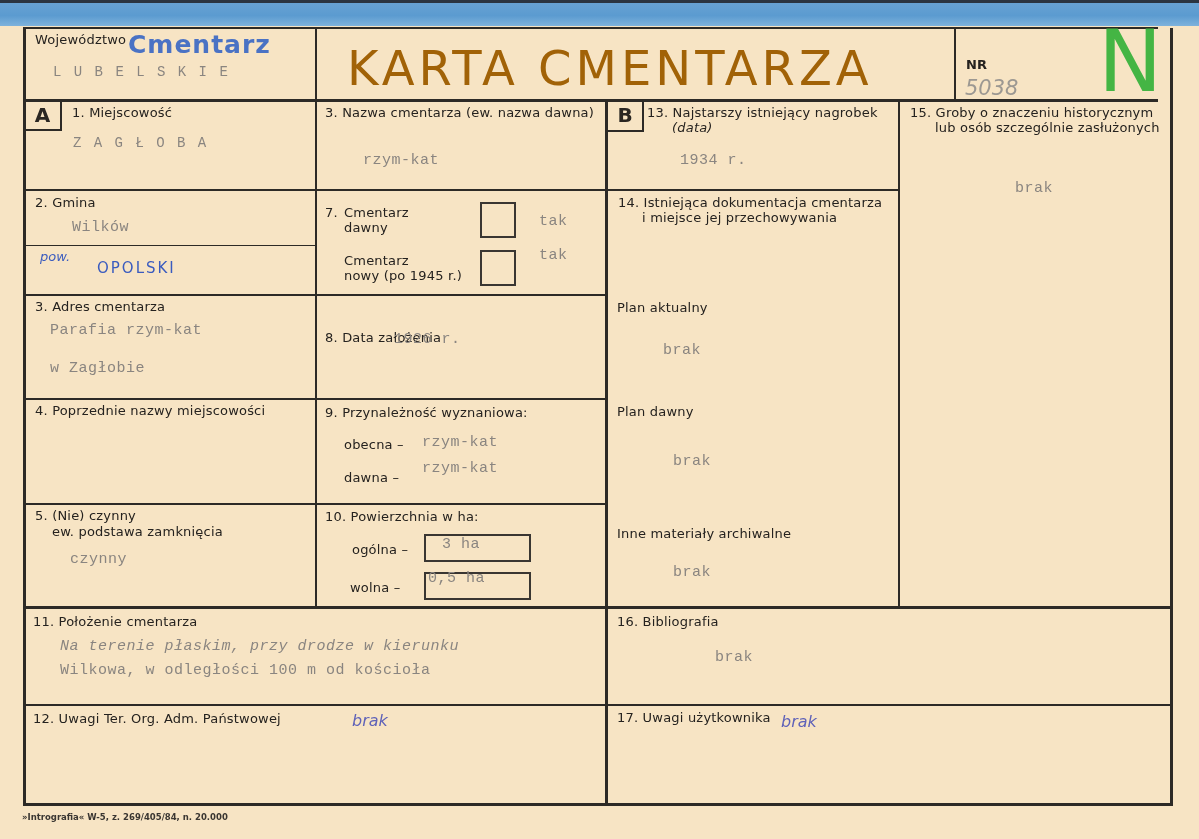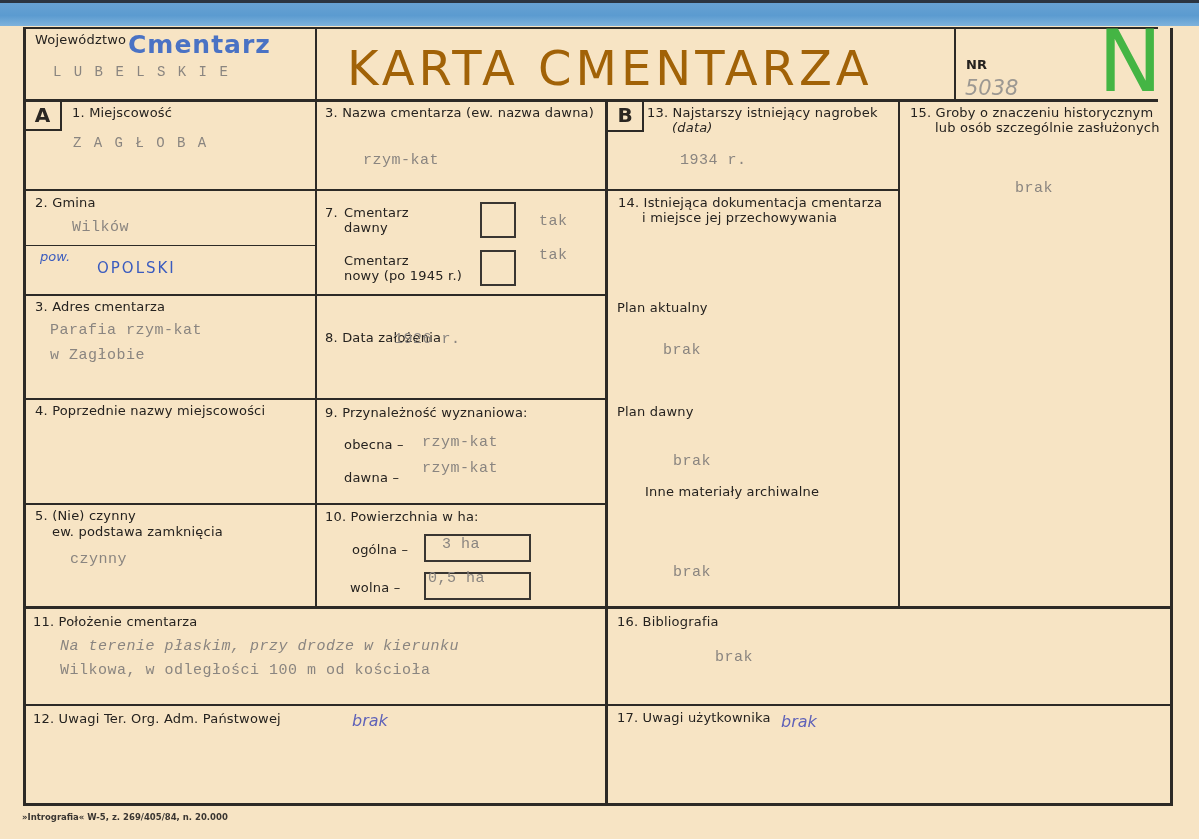--- a/index.html
+++ b/index.html
@@ -97,21 +97,21 @@
 <div class="lbl" style="left:72px;top:105px;">1. Miejscowość</div>
 <div class="typed" style="left:73px;top:135px;font-size:14px;letter-spacing:2px;">Z A G Ł O B A</div>
 
 <div class="lbl" style="left:35px;top:195px;">2. Gmina</div>
 <div class="typed" style="left:72px;top:219px;">Wilków</div>
 <div class="hand" style="left:40px;top:249px;font-size:13px;">pow.</div>
 <div class="hand" style="left:97px;top:259px;font-size:15px;letter-spacing:2px;font-style:normal;">OPOLSKI</div>
 
 <div class="lbl" style="left:35px;top:299px;">3. Adres cmentarza</div>
 <div class="typed" style="left:50px;top:322px;">Parafia rzym-kat</div>
-<div class="typed" style="left:50px;top:347px;">w Zagłobie</div>
+<div class="typed" style="left:50px;top:360px;">w Zagłobie</div>
 
 <div class="lbl" style="left:35px;top:403px;">4. Poprzednie nazwy miejscowości</div>
 
 <div class="lbl" style="left:35px;top:508px;">5. (Nie) czynny</div>
 <div class="lbl" style="left:52px;top:524px;">ew. podstawa zamknięcia</div>
 <div class="typed" style="left:70px;top:551px;">czynny</div>
 
 <div class="lbl" style="left:325px;top:105px;">3. Nazwa cmentarza (ew. nazwa dawna)</div>
 <div class="typed" style="left:363px;top:152px;">rzym-kat</div>
 
@@ -153,21 +153,21 @@
 <div class="lbl" style="left:647px;top:105px;">13. Najstarszy istniejący nagrobek</div>
 <div class="lbl" style="left:672px;top:120px;font-style:italic;">(data)</div>
 <div class="typed" style="left:680px;top:152px;">1934 r.</div>
 
 <div class="lbl" style="left:618px;top:195px;">14. Istniejąca dokumentacja cmentarza</div>
 <div class="lbl" style="left:642px;top:210px;">i miejsce jej przechowywania</div>
 <div class="lbl" style="left:617px;top:300px;">Plan aktualny</div>
 <div class="typed" style="left:663px;top:342px;">brak</div>
 <div class="lbl" style="left:617px;top:404px;">Plan dawny</div>
 <div class="typed" style="left:673px;top:453px;">brak</div>
-<div class="lbl" style="left:617px;top:484px;margin-left:28px;">Inne materiały archiwalne</div>
+<div class="lbl" style="left:617px;top:526px;">Inne materiały archiwalne</div>
 <div class="typed" style="left:673px;top:564px;">brak</div>
 
 <div class="lbl" style="left:910px;top:105px;">15. Groby o znaczeniu historycznym</div>
 <div class="lbl" style="left:935px;top:120px;">lub osób szczególnie zasłużonych</div>
 <div class="typed" style="left:1015px;top:180px;">brak</div>
 
 <div class="lbl" style="left:617px;top:614px;">16. Bibliografia</div>
 <div class="typed" style="left:715px;top:649px;">brak</div>
 
 <div class="lbl" style="left:617px;top:710px;">17. Uwagi użytkownika</div>

